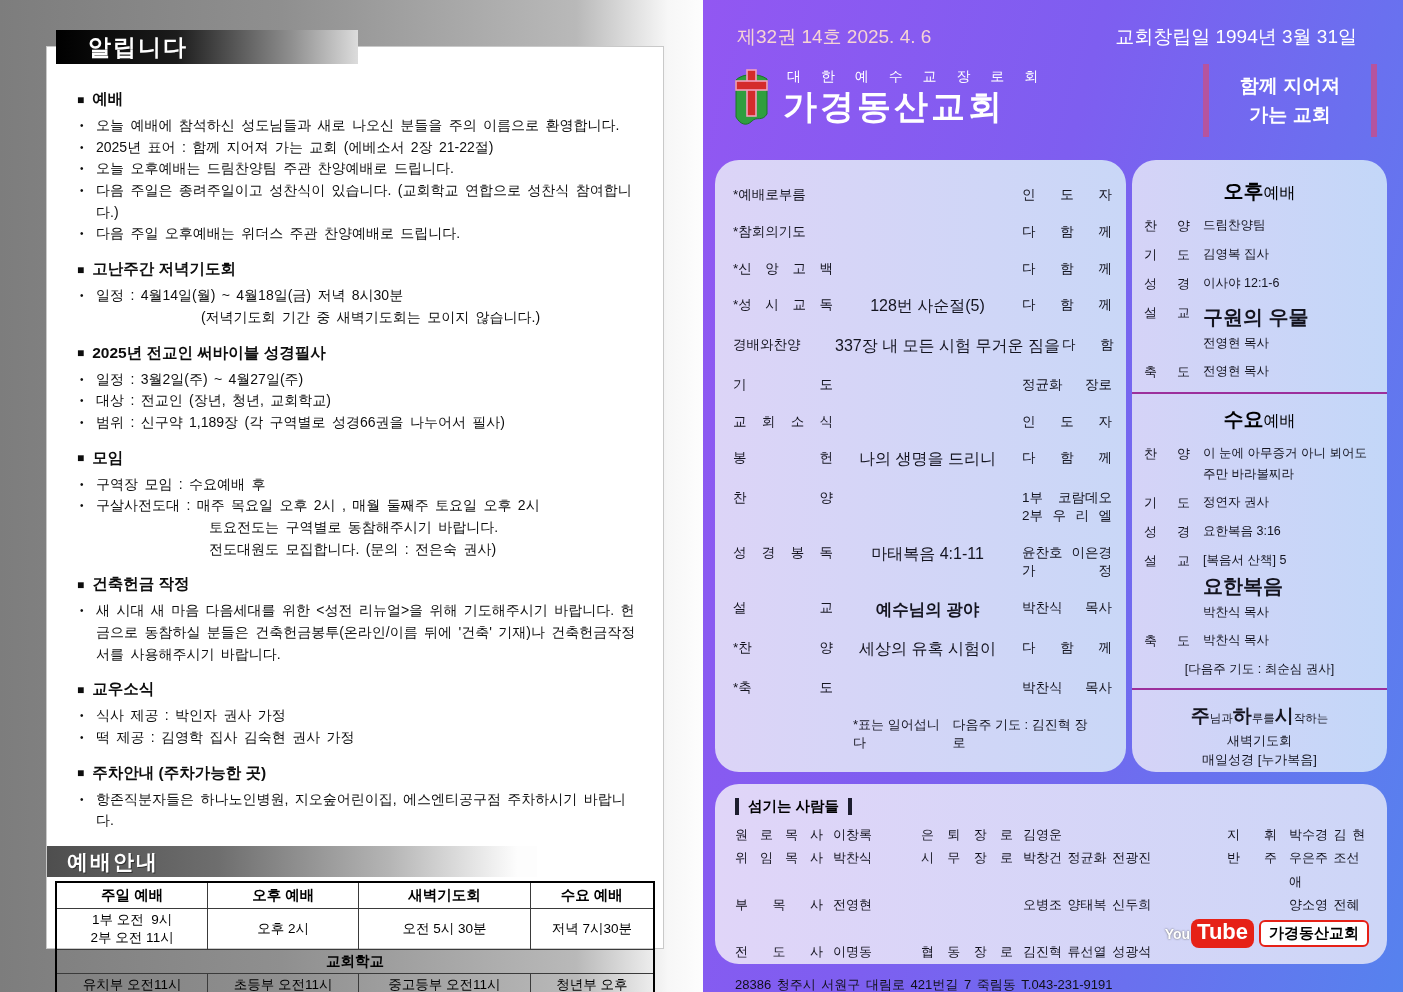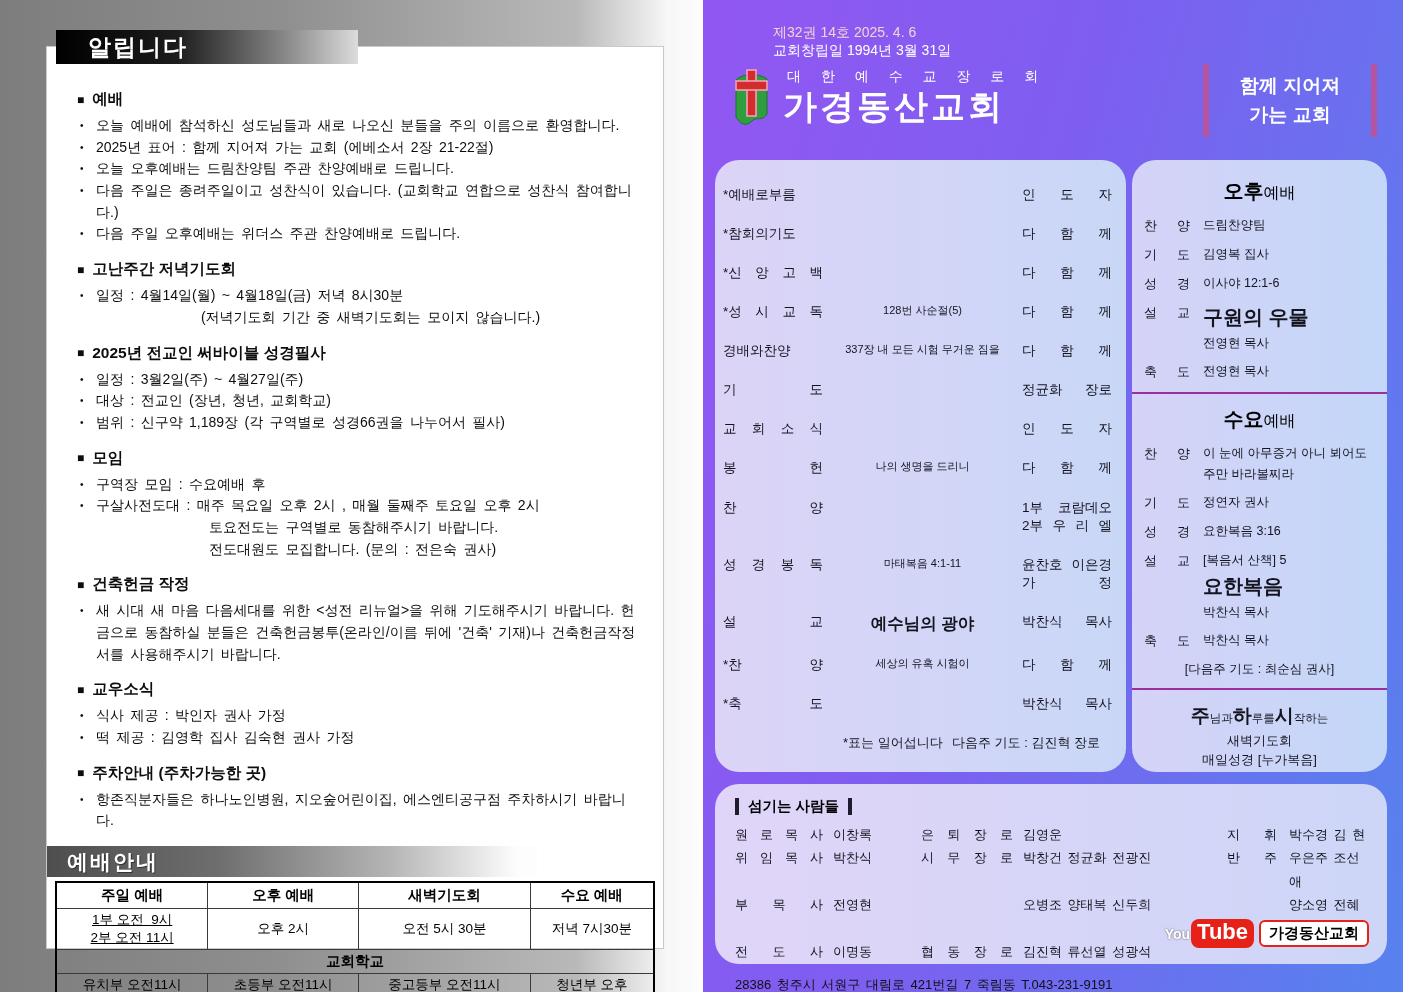--- a/index.html
+++ b/index.html
@@ -25,48 +25,48 @@
   .ind2{padding-left:132px;}
   .bottom-block{margin-top:auto;padding-bottom:8px;}
   .guide-bar{width:490px;height:31px;line-height:31px;margin-bottom:4px;
     background:linear-gradient(90deg,#4e4e4e 0%,#6e6e6e 35%,#b5b5b5 70%,#fdfdfd 96%);
     color:#fff;font-weight:bold;font-size:21px;letter-spacing:2px;padding-left:20px;box-sizing:border-box;
     text-shadow:1px 1px 0 #333;}
   table.guide{border-collapse:collapse;width:600px;margin:0 auto;border:2px solid #000;}
   table.guide td{border:1px solid #3a3a3a;text-align:center;padding:2px 0;font-size:13.5px;color:#000;}
   table.guide .hd td{font-weight:bold;font-size:14.5px;padding:3px 0;}
   table.guide .school td{font-weight:bold;font-size:14.5px;}
-  .pre{white-space:pre;text-decoration:underline;}
+  .pre{white-space:pre;}
 
   
   .right-half{position:absolute;left:703px;top:0;width:700px;height:992px;
     background:linear-gradient(105deg,var(--page-gradient-left,#9257F2) 0%,#7e5ef0 42%,var(--page-gradient-right,#5682EE) 100%);}
-  .rheader{display:flex;justify-content:space-between;padding:24px 46px 0 70px;font-size:14px;flex-direction:column;}
+  .rheader{display:flex;justify-content:space-between;padding:24px 46px 0 34px;font-size:19px;}
   .issue{color:var(--issue-text,#F6D4D4);}
   .founded{color:#ffffff;}
   .brand{position:absolute;left:26px;top:62px;display:flex;align-items:flex-start;}
   .logo{margin-right:8px;margin-top:6px;}
   .denom{color:#fff;font-size:14px;letter-spacing:8px;margin:6px 0 3px 4px;}
   .cname{color:#fff;font-size:34px;font-weight:bold;letter-spacing:3px;line-height:1.02;}
   .slogan{position:absolute;right:26px;top:64px;width:138px;padding:7px 12px;
     border-left:6px solid var(--slogan-bar,#B5549F);border-right:6px solid var(--slogan-bar,#B5549F);
     color:#fff;font-size:19px;font-weight:bold;text-align:center;line-height:1.55;}
 
   .panel{position:absolute;border-radius:24px;color:#14141f;
     background:linear-gradient(90deg,var(--panel-bg-left,#DCD4F7),var(--panel-bg-right,#C9D7F7));box-sizing:border-box;}
-  .panel-main{left:12px;top:160px;width:411px;height:612px;padding:26px 14px 20px 8px;
+  .panel-main{left:12px;top:160px;width:411px;height:612px;padding:26px 14px 20px 18px;
     display:flex;flex-direction:column;justify-content:space-between;}
   .panel-side{left:429px;top:160px;width:255px;height:612px;padding:18px 12px 12px 12px;
     background:linear-gradient(90deg,#D5D3F7,#C3D7F8);}
   .panel-bottom{left:12px;top:784px;width:672px;height:180px;padding:13px 20px;
     background:linear-gradient(90deg,#E0D5F8,#CDD6F7);}
 
   .orow{display:flex;align-items:flex-start;font-size:13px;}
   .olab{flex:none;display:block;width:100px;font-size:13.5px;text-align-last:justify;}
-  .octr{flex:1;text-align:center;white-space:nowrap;font-size:11px;padding:0 2px;}
+  .octr{flex:1;text-align:center;white-space:nowrap;font-size:16px;padding:0 2px;}
   .octr.big-c{font-size:16.5px;font-weight:bold;}
   .orgt{flex:none;display:block;width:90px;font-size:13.5px;text-align-last:justify;}
   .orgt div{text-align-last:justify;}
   .ofoot{display:flex;justify-content:space-between;font-size:13px;padding:0 12px 0 120px;}
 
   .stitle{text-align:center;font-size:16px;margin-bottom:12px;color:#000;}
   .stitle .b{font-size:20px;font-weight:bold;}
   .srow{display:flex;margin-bottom:11px;font-size:12.5px;align-items:flex-start;}
   .slab{flex:none;display:block;width:46px;text-align-last:justify;font-size:13px;}
   .sval{margin-left:13px;white-space:nowrap;}

